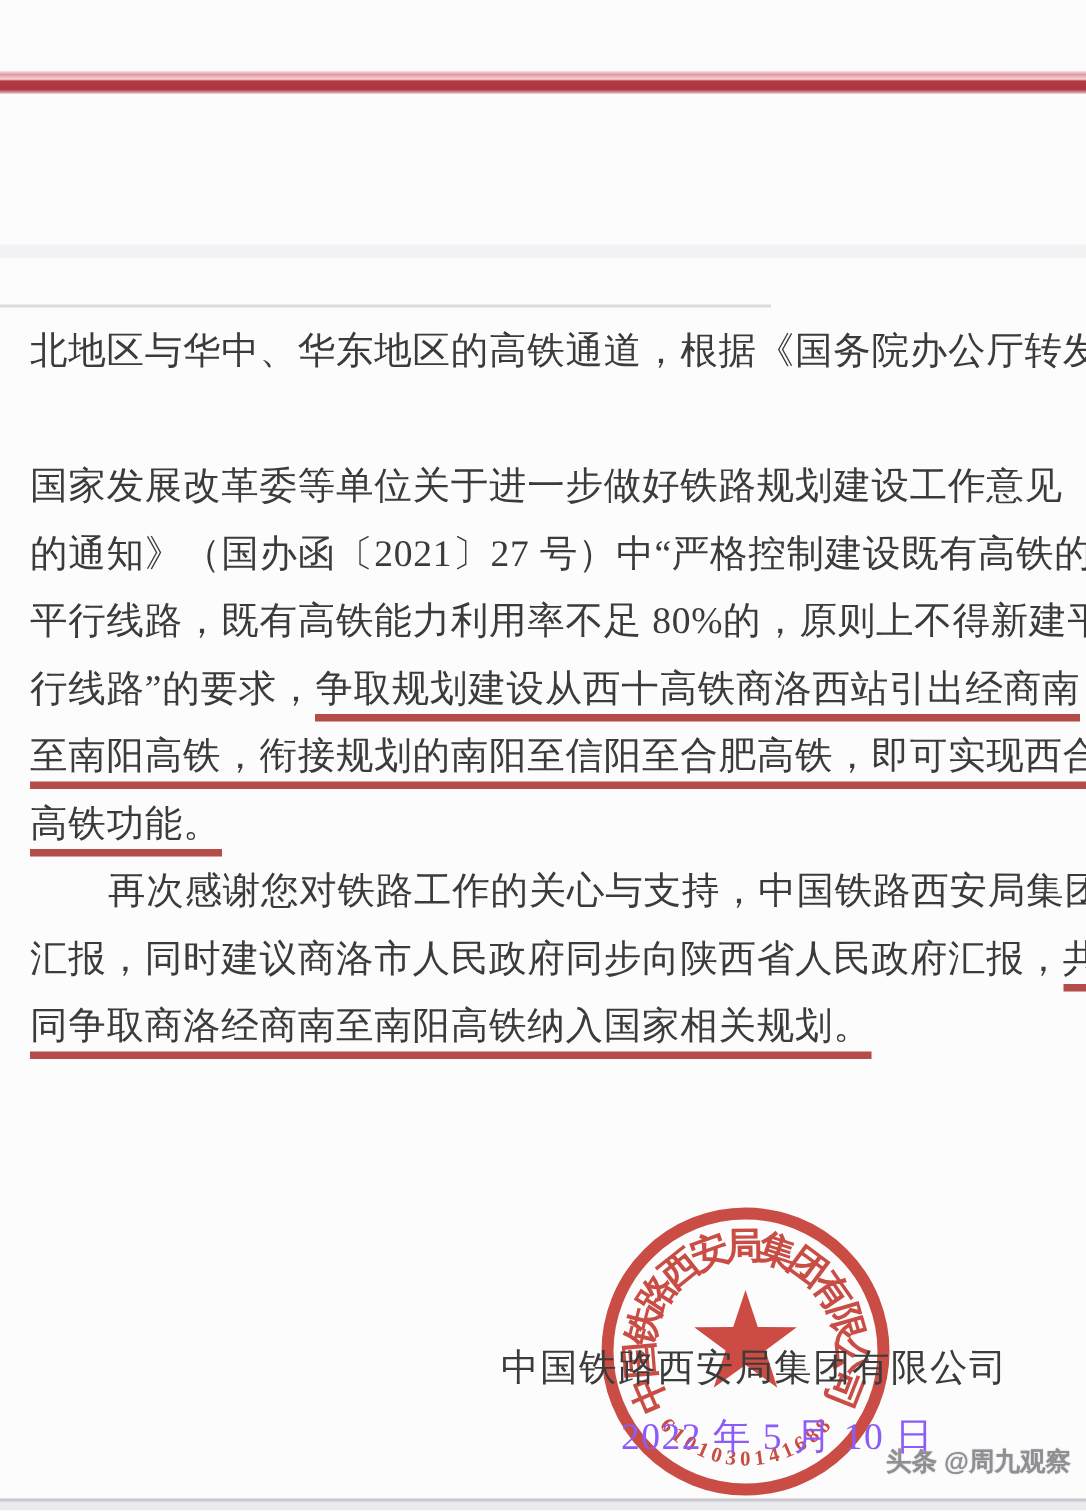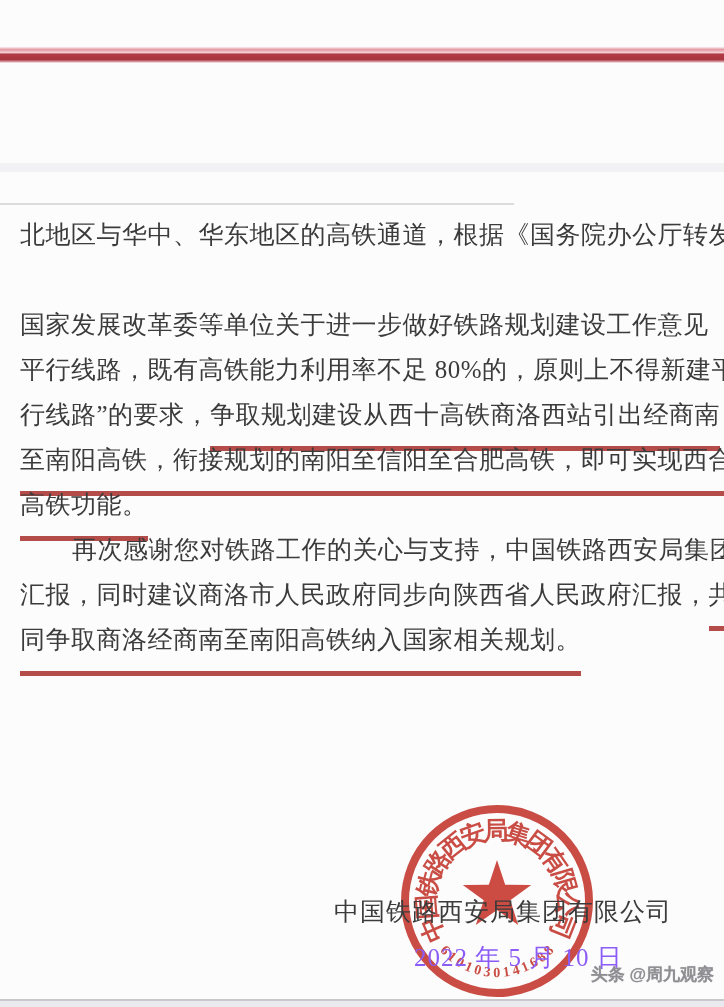--- a/index.html
+++ b/index.html
@@ -25,21 +25,21 @@
     position:absolute;left:20px;top:212px;width:688px;
     font-size:25px;letter-spacing:0.5px;
   }
   .line{
     height:45px;line-height:45px;white-space:nowrap;
     text-align:justify;text-align-last:justify;text-justify:inter-character;
   }
   .line.no-justify{text-align:center;text-align-last:left;}
   .line.indent{text-indent:52px;}
   .line.gap{margin-top:45px;}
-  .u{border-bottom:5px solid rgba(174,62,58,0.92);padding-bottom:18px;}
+  .u{border-bottom:5px solid rgba(174,62,58,0.92);padding-bottom:3px;}
 
   .signature{
     position:absolute;left:334px;top:895px;width:340px;
     font-size:25px;letter-spacing:1px;color:#3b3b3b;white-space:nowrap;
   }
   .doc-date{
     position:absolute;left:414px;top:941px;
     font-size:25px;letter-spacing:1px;color:#8b5cf6;white-space:nowrap;
   }
   .watermark{
@@ -58,20 +58,21 @@
 <body>
 
 <div class="band-top"></div>
 <div class="faint-band"></div>
 <div class="crease-line"></div>
 <div class="photo-edge"></div>
 
 <div id="letter-body">
     <div class="line"><span class="">北地区与华中、华东地区的高铁通道，根据《国务院办公厅转发</span></div>
     <div class="line gap"><span class="">国家发展改革委等单位关于进一步做好铁路规划建设工作意见</span></div>
+    <div class="line"><span class="">的通知》（国办函〔2021〕27 号）中“严格控制建设既有高铁的</span></div>
     <div class="line"><span class="">平行线路，既有高铁能力利用率不足 80%的，原则上不得新建平</span></div>
     <div class="line"><span class="">行线路”的要求，</span><span class="u">争取规划建设从西十高铁商洛西站引出经商南</span></div>
     <div class="line"><span class="u">至南阳高铁，衔接规划的南阳至信阳至合肥高铁，即可实现西合</span></div>
     <div class="line no-justify"><span class="u">高铁功能。</span></div>
     <div class="line indent"><span class="">再次感谢您对铁路工作的关心与支持，中国铁路西安局集团</span></div>
     <div class="line"><span class="">汇报，同时建议商洛市人民政府同步向陕西省人民政府汇报，</span><span class="u">共</span></div>
     <div class="line no-justify"><span class="u">同争取商洛经商南至南阳高铁纳入国家相关规划。</span></div>
   </div>
 
 <svg class="seal" viewBox="0 0 194 194">

